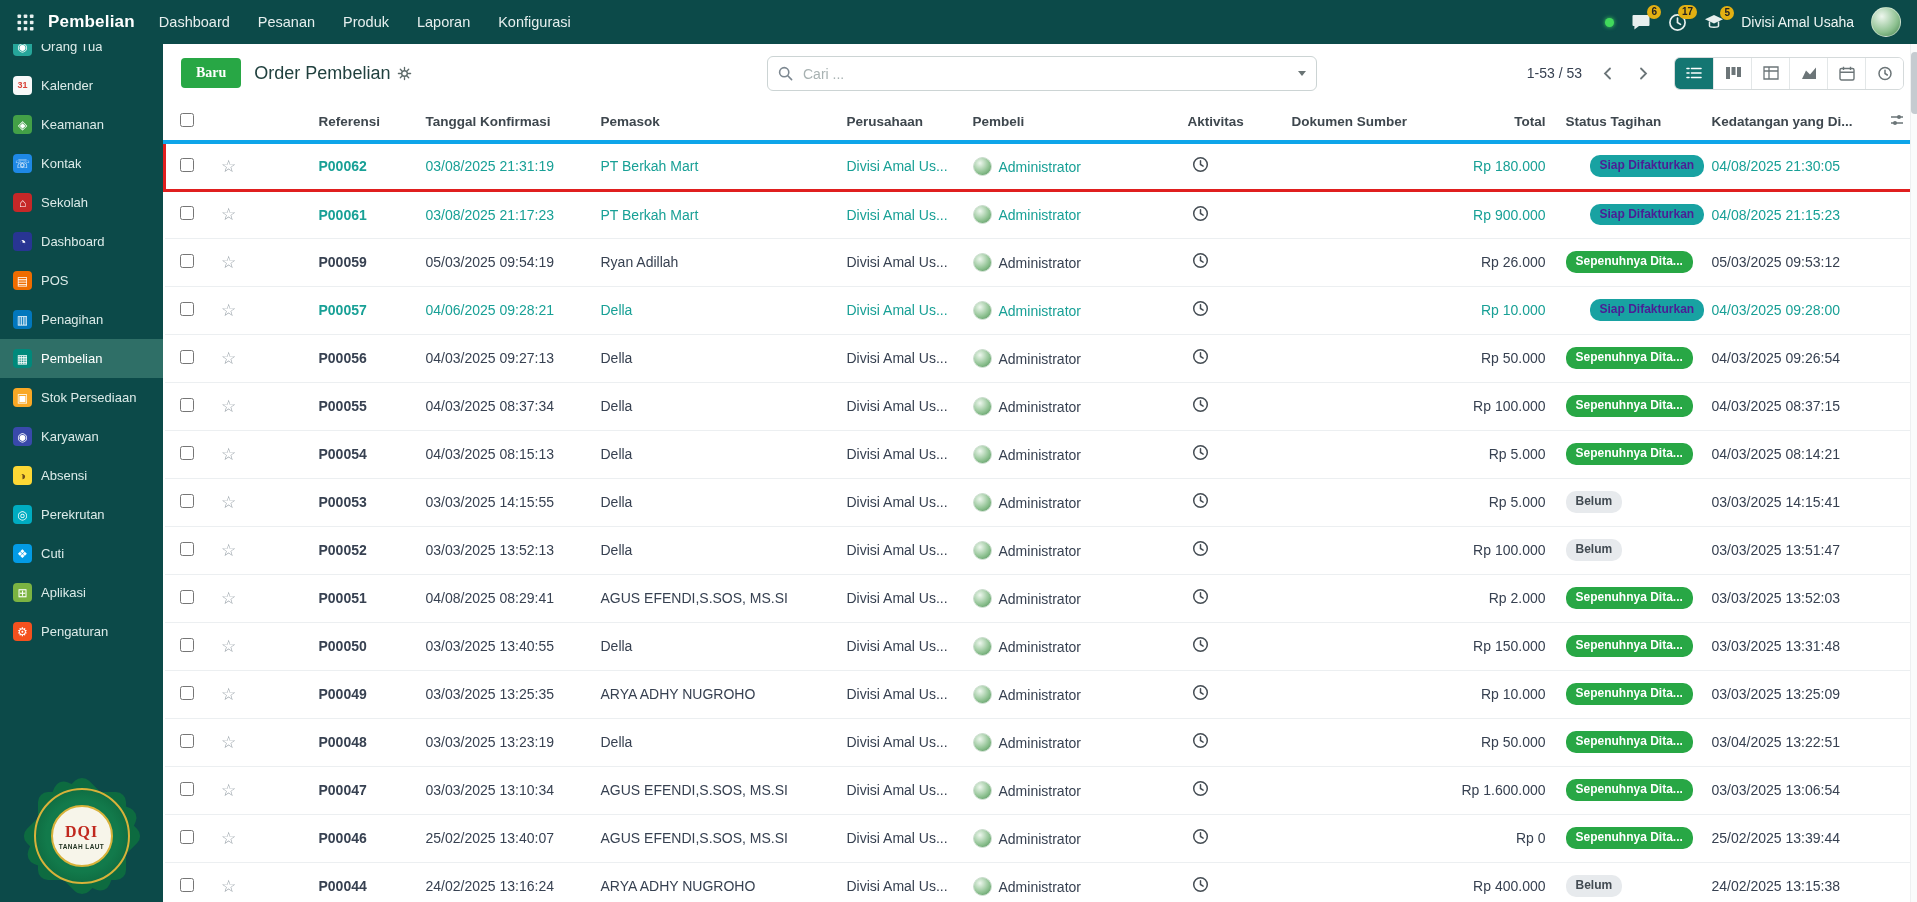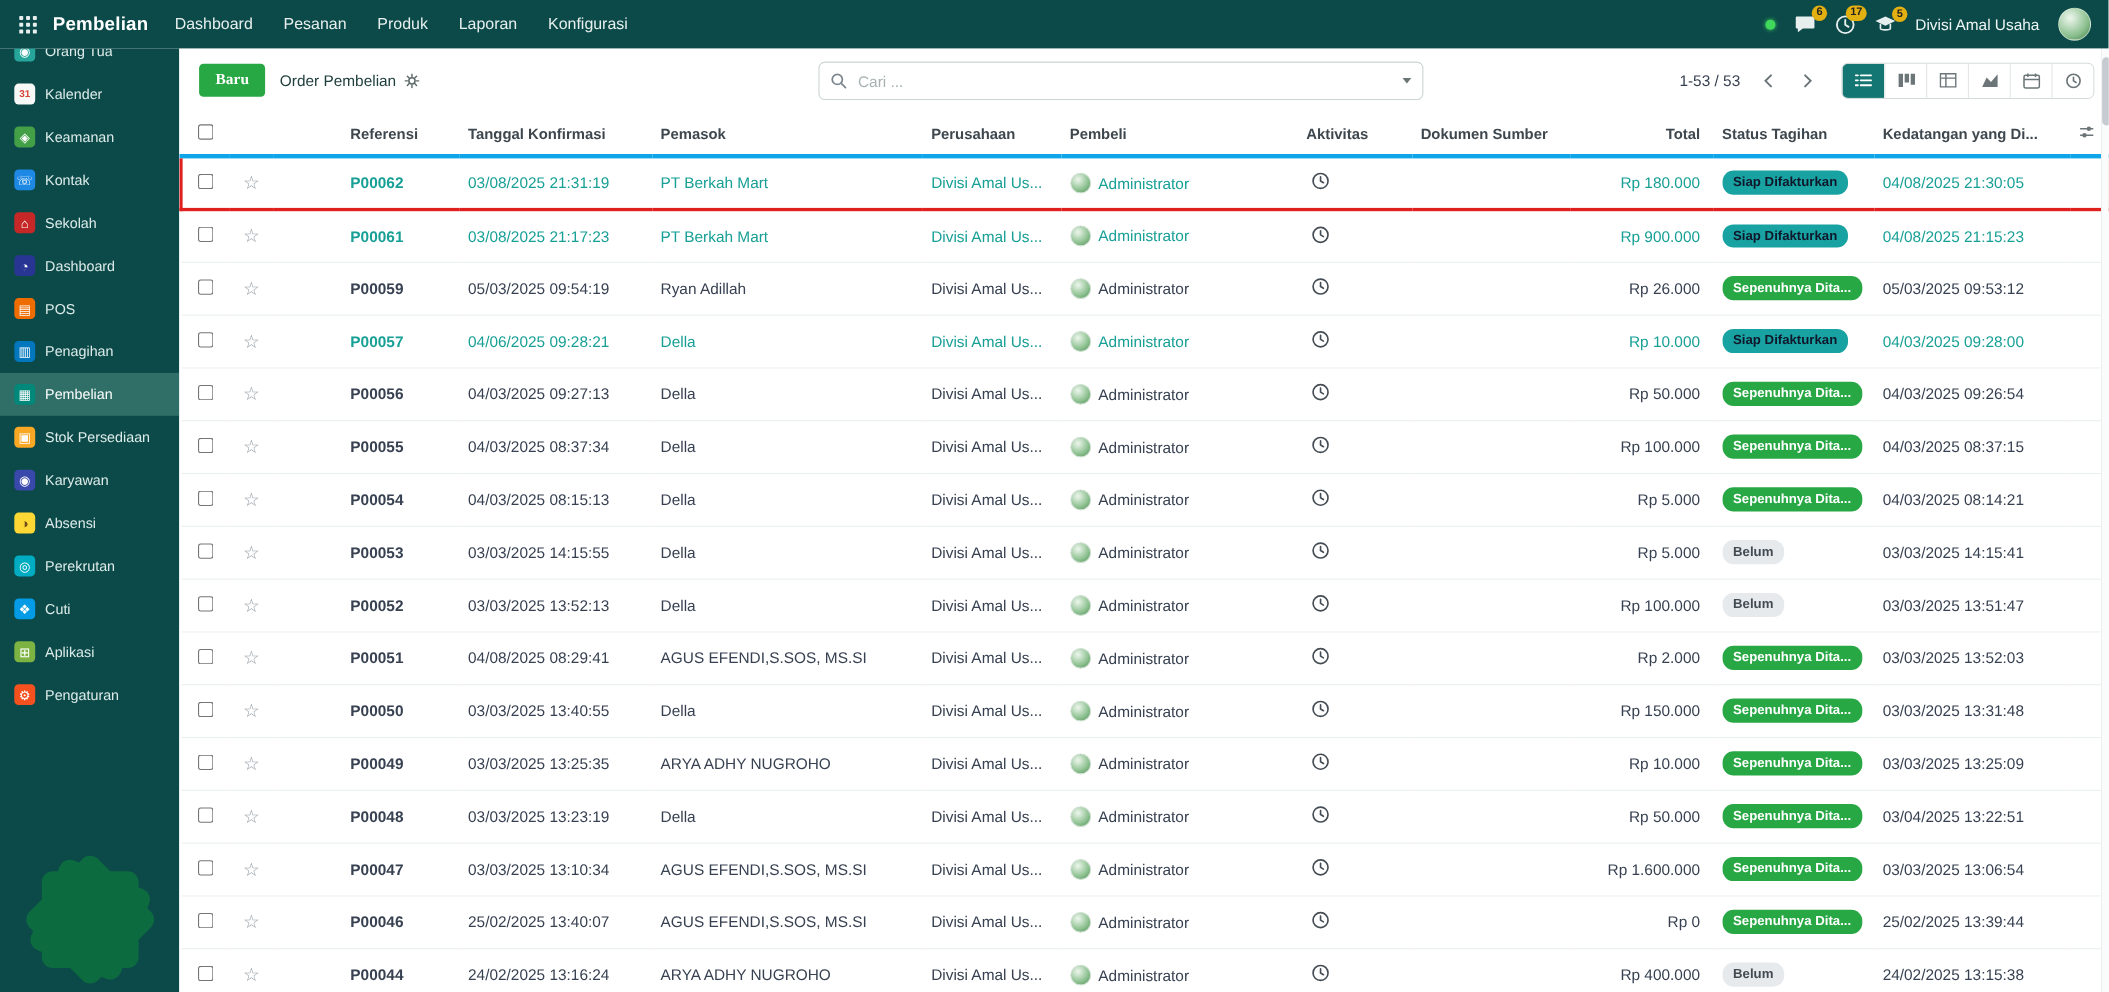--- a/index.html
+++ b/index.html
@@ -64,25 +64,25 @@
   .logo-sub { font-size:6.5px; font-weight:700; color:#232; letter-spacing:.4px; }
 
   
   .content { flex:1; display:flex; flex-direction:column; background:#fff; position:relative; }
 
   .control-panel { height:58px; flex:none; display:flex; align-items:center; padding:0 18px; position:relative; }
   .btn-new {
     background:#28a745; color:#fff; border:none; border-radius:4px;
     padding:7px 15px; font-size:14px; font-weight:600; cursor:pointer; font-family:Liberation Serif, serif;
   }
-  .cp-title { display:flex; align-items:center; gap:7px; margin-left:13px; font-size:14px; color:#20403e; }
+  .cp-title { display:flex; align-items:center; gap:7px; margin-left:13px; font-size:18px; color:#20403e; }
   .cp-gear { display:flex; cursor:pointer; }
 
   .search-wrap {
-    position:absolute; left:581px; top:12px; width:550px; height:35px;
+    position:absolute; left:604px; top:12px; width:550px; height:35px;
     border:1px solid #ccd4d4; border-radius:6px; background:#fff;
     display:flex; align-items:center; padding:0 10px; gap:8px;
   }
   .search-input { flex:1; border:none; outline:none; font-size:14px; color:#374151; font-family:inherit; background:transparent; }
   .search-input::placeholder { color:#a8b2b2; }
   .search-caret { width:0; height:0; border-left:4.5px solid transparent; border-right:4.5px solid transparent; border-top:5.5px solid #6a7475; cursor:pointer; }
 
   .cp-right { position:absolute; right:16px; top:0; height:58px; display:flex; align-items:center; gap:10px; }
   .pager-text { font-size:14px; color:#374151; margin-right:2px; }
   .pg-btn { width:26px; height:28px; display:flex; align-items:center; justify-content:center; color:#6b7578; cursor:pointer; background:transparent; border:none; }
@@ -110,21 +110,21 @@
   .c-total { font-weight:500; }
   .star { font-size:17px; color:#98a1a8; cursor:pointer; }
   input[type="checkbox"] { width:14px; height:14px; margin:0; accent-color:#147672; cursor:pointer; }
 
   .linked td { color:#18a096; }
   .highlighted td { border-top:3px solid #e01f1f; border-bottom:3px solid #e01f1f; }
   .highlighted td:first-child { border-left:3px solid #e01f1f; }
   .highlighted td:last-child { border-right:3px solid #e01f1f; }
 
   .badge { display:inline-block; padding:3px 10px; border-radius:10px; font-size:12px; font-weight:700; line-height:1.3; }
-  .badge-teal { background:#18a2a2; color:#0f172a; }
+  .badge-teal { background:#18a2a2; color:#4c1d95;margin-left:24px; }
   .badge-green { background:#28a745; color:#fff; }
   .badge-muted { background:#e7eaed; color:#424b52; }
 
   .avatar-sm {
     width:19px; height:19px; border-radius:50%; display:inline-block; vertical-align:middle; margin-right:7px;
     background:radial-gradient(circle at 35% 30%, #eef7ee, #8cc08f 60%, #4e8d57); border:1px solid #cfe0d2;
   }
   .buyer-name { vertical-align:middle; }
   .activity-clock { display:inline-flex; cursor:pointer; padding-left:4px; }
 
@@ -253,20 +253,26 @@
         </div>
         <div class="sb-item">
           <span class="sb-ico" style="background: rgb(244, 81, 30);">⚙</span>
           <span class="sb-label">Pengaturan</span>
         </div>
       </div>
     <div class="sb-logo">
       <div class="logo-sq"></div>
       <div class="logo-sq r45"></div>
       <div class="logo-sq r22"></div>
+      <div class="logo-circle">
+        <div class="logo-inner">
+          <div class="logo-dqi">DQI</div>
+          <div class="logo-sub">TANAH LAUT</div>
+        </div>
+      </div>
     </div>
   </aside>
 
   <main class="content">
     <div class="control-panel">
       <button class="btn-new">Baru</button>
       <div class="cp-title">
         <span>Order Pembelian</span>
         <span class="cp-gear">
           <svg width="15" height="15" viewBox="0 0 16 16">

